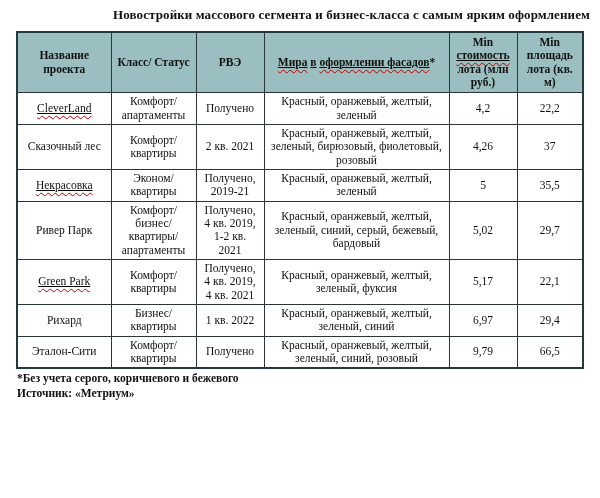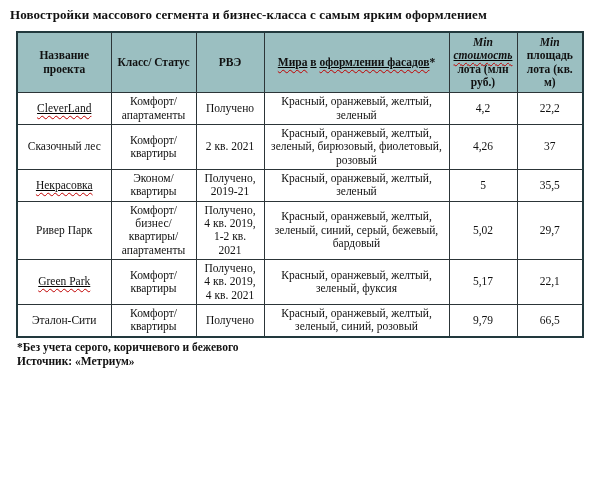--- a/index.html
+++ b/index.html
@@ -5,21 +5,21 @@
   html, body {
     margin: 0; padding: 0;
     width: 600px; height: 498px;
     background: #ffffff;
     font-family: "Liberation Serif", "DejaVu Serif", serif;
     color: #111111;
     overflow: hidden;
   }
   .page { width: 600px; height: 498px; box-sizing: border-box; padding-top: 7px; }
   .title {
-    text-align: left;
+    text-align: right;
     font-weight: bold;
     font-size: 13px;
     margin: 0 10px 8px 10px;
     letter-spacing: 0.1px;
   }
   table.main {
     border-collapse: collapse;
     table-layout: fixed;
     width: 566px;
     margin: 0 auto;
@@ -45,21 +45,21 @@
     text-decoration: underline wavy #c00000;
     text-decoration-thickness: 1px;
     text-underline-offset: 3px;
   }
   
   .uline {
     text-decoration: underline solid #000000;
     text-decoration-thickness: 1px;
     text-underline-offset: 1px;
   }
-  .blk { display: block; font-style: italic; }
+  .blk { display: block; }
   .footnotes {
     width: 566px;
     margin: 2px auto 0 auto;
     font-weight: bold;
     font-size: 11.5px;
     line-height: 1.25;
   }
 </style>
 </head>
 <body>
@@ -152,20 +152,29 @@
         <td class="pre">Комфорт/
 квартиры</td>
         <td class="pre">Получено,
 4 кв. 2019,
 4 кв. 2021</td>
         <td>Красный, оранжевый, желтый, зеленый, фуксия</td>
         <td>5,17</td>
         <td>22,1</td>
       </tr>
       <tr>
+        <td><span>Рихард</span></td>
+        <td class="pre">Бизнес/
+квартиры</td>
+        <td class="pre">1 кв. 2022</td>
+        <td>Красный, оранжевый, желтый, зеленый, синий</td>
+        <td>6,97</td>
+        <td>29,4</td>
+      </tr>
+      <tr>
         <td><span>Эталон-Сити</span></td>
         <td class="pre">Комфорт/
 квартиры</td>
         <td class="pre">Получено</td>
         <td>Красный, оранжевый, желтый, зеленый, синий, розовый</td>
         <td>9,79</td>
         <td>66,5</td>
       </tr>
     </tbody>
   </table>

